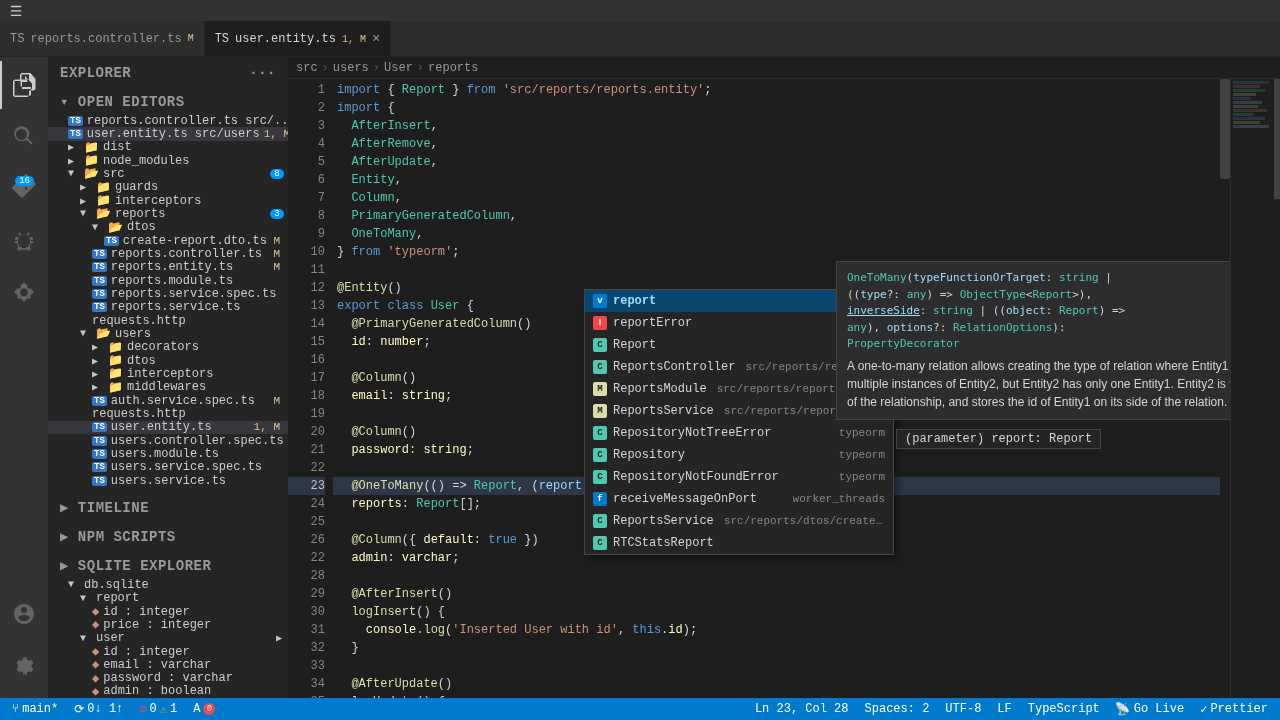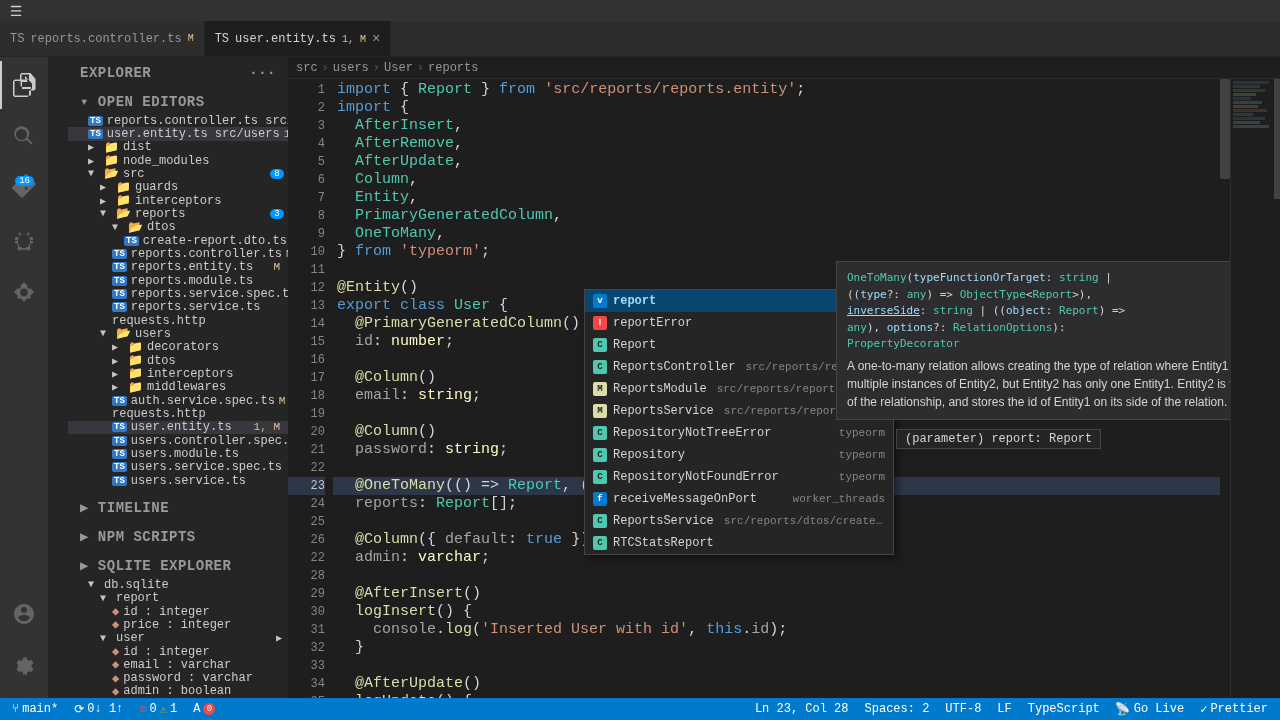--- a/index.html
+++ b/index.html
@@ -131,21 +131,20 @@
 
     
     .sidebar {
       width: 240px;
       background: #252526;
       display: flex;
       flex-direction: column;
       flex-shrink: 0;
       overflow-y: auto;
       overflow-x: hidden;
-      padding-left: 20px;
     }
     .sidebar-section-title {
       font-size: 11px;
       font-weight: bold;
       color: #bbbbbb;
       padding: 8px 12px 4px 12px;
       text-transform: uppercase;
       letter-spacing: 0.5px;
       display: flex;
       align-items: center;
@@ -260,31 +259,31 @@
       flex: 1;
       overflow: auto;
       padding-top: 2px;
       position: relative;
     }
     .code-line {
       height: 18px;
       line-height: 18px;
       padding-left: 4px;
       white-space: pre;
-      font-size: 15px;
+      font-size: 12px;
     }
     .code-line.highlighted {
       background: #2d3748;
     }
     .kw { color: #569cd6; }
     .str { color: #ce9178; }
     .fn { color: #dcdcaa; }
     .cls { color: #4ec9b0; }
     .dec { color: #dcdcaa; }
-    .prop { color: #a3a3a3; }
+    .prop { color: #fef9c3; }
     .type { color: #fef9c3; }
     .op { color: #d4d4d4; }
     .param { color: #9cdcfe; }
 
     
     .autocomplete-popup {
       position: absolute;
       left: 296px;
       top: 210px;
       width: 310px;
@@ -749,22 +748,22 @@
             <div>34</div>
             <div>35</div>
 
         </div>
         <div class="code-content">
           <div class="code-line"><span class="kw">import</span> <span class="op">{ </span><span class="cls">Report</span><span class="op"> }</span> <span class="kw">from</span> <span class="str">'src/reports/reports.entity'</span><span class="op">;</span></div>
           <div class="code-line"><span class="kw">import</span> <span class="op">{</span></div>
           <div class="code-line">  <span class="cls">AfterInsert</span><span class="op">,</span></div>
           <div class="code-line">  <span class="cls">AfterRemove</span><span class="op">,</span></div>
           <div class="code-line">  <span class="cls">AfterUpdate</span><span class="op">,</span></div>
+          <div class="code-line">  <span class="cls">Entity</span><span class="op">,</span></div>
           <div class="code-line">  <span class="cls">Column</span><span class="op">,</span></div>
-          <div class="code-line">  <span class="cls">Entity</span><span class="op">,</span></div>
           <div class="code-line">  <span class="cls">PrimaryGeneratedColumn</span><span class="op">,</span></div>
           <div class="code-line">  <span class="cls">OneToMany</span><span class="op">,</span></div>
           <div class="code-line"><span class="op">}</span> <span class="kw">from</span> <span class="str">'typeorm'</span><span class="op">;</span></div>
           <div class="code-line"></div>
           <div class="code-line"><span class="dec">@Entity</span><span class="op">()</span></div>
           <div class="code-line"><span class="kw">export</span> <span class="kw">class</span> <span class="cls">User</span> <span class="op">{</span></div>
           <div class="code-line">  <span class="dec">@PrimaryGeneratedColumn</span><span class="op">()</span></div>
           <div class="code-line">  <span class="prop">id</span><span class="op">:</span> <span class="type">number</span><span class="op">;</span></div>
           <div class="code-line"></div>
           <div class="code-line">  <span class="dec">@Column</span><span class="op">()</span></div>

